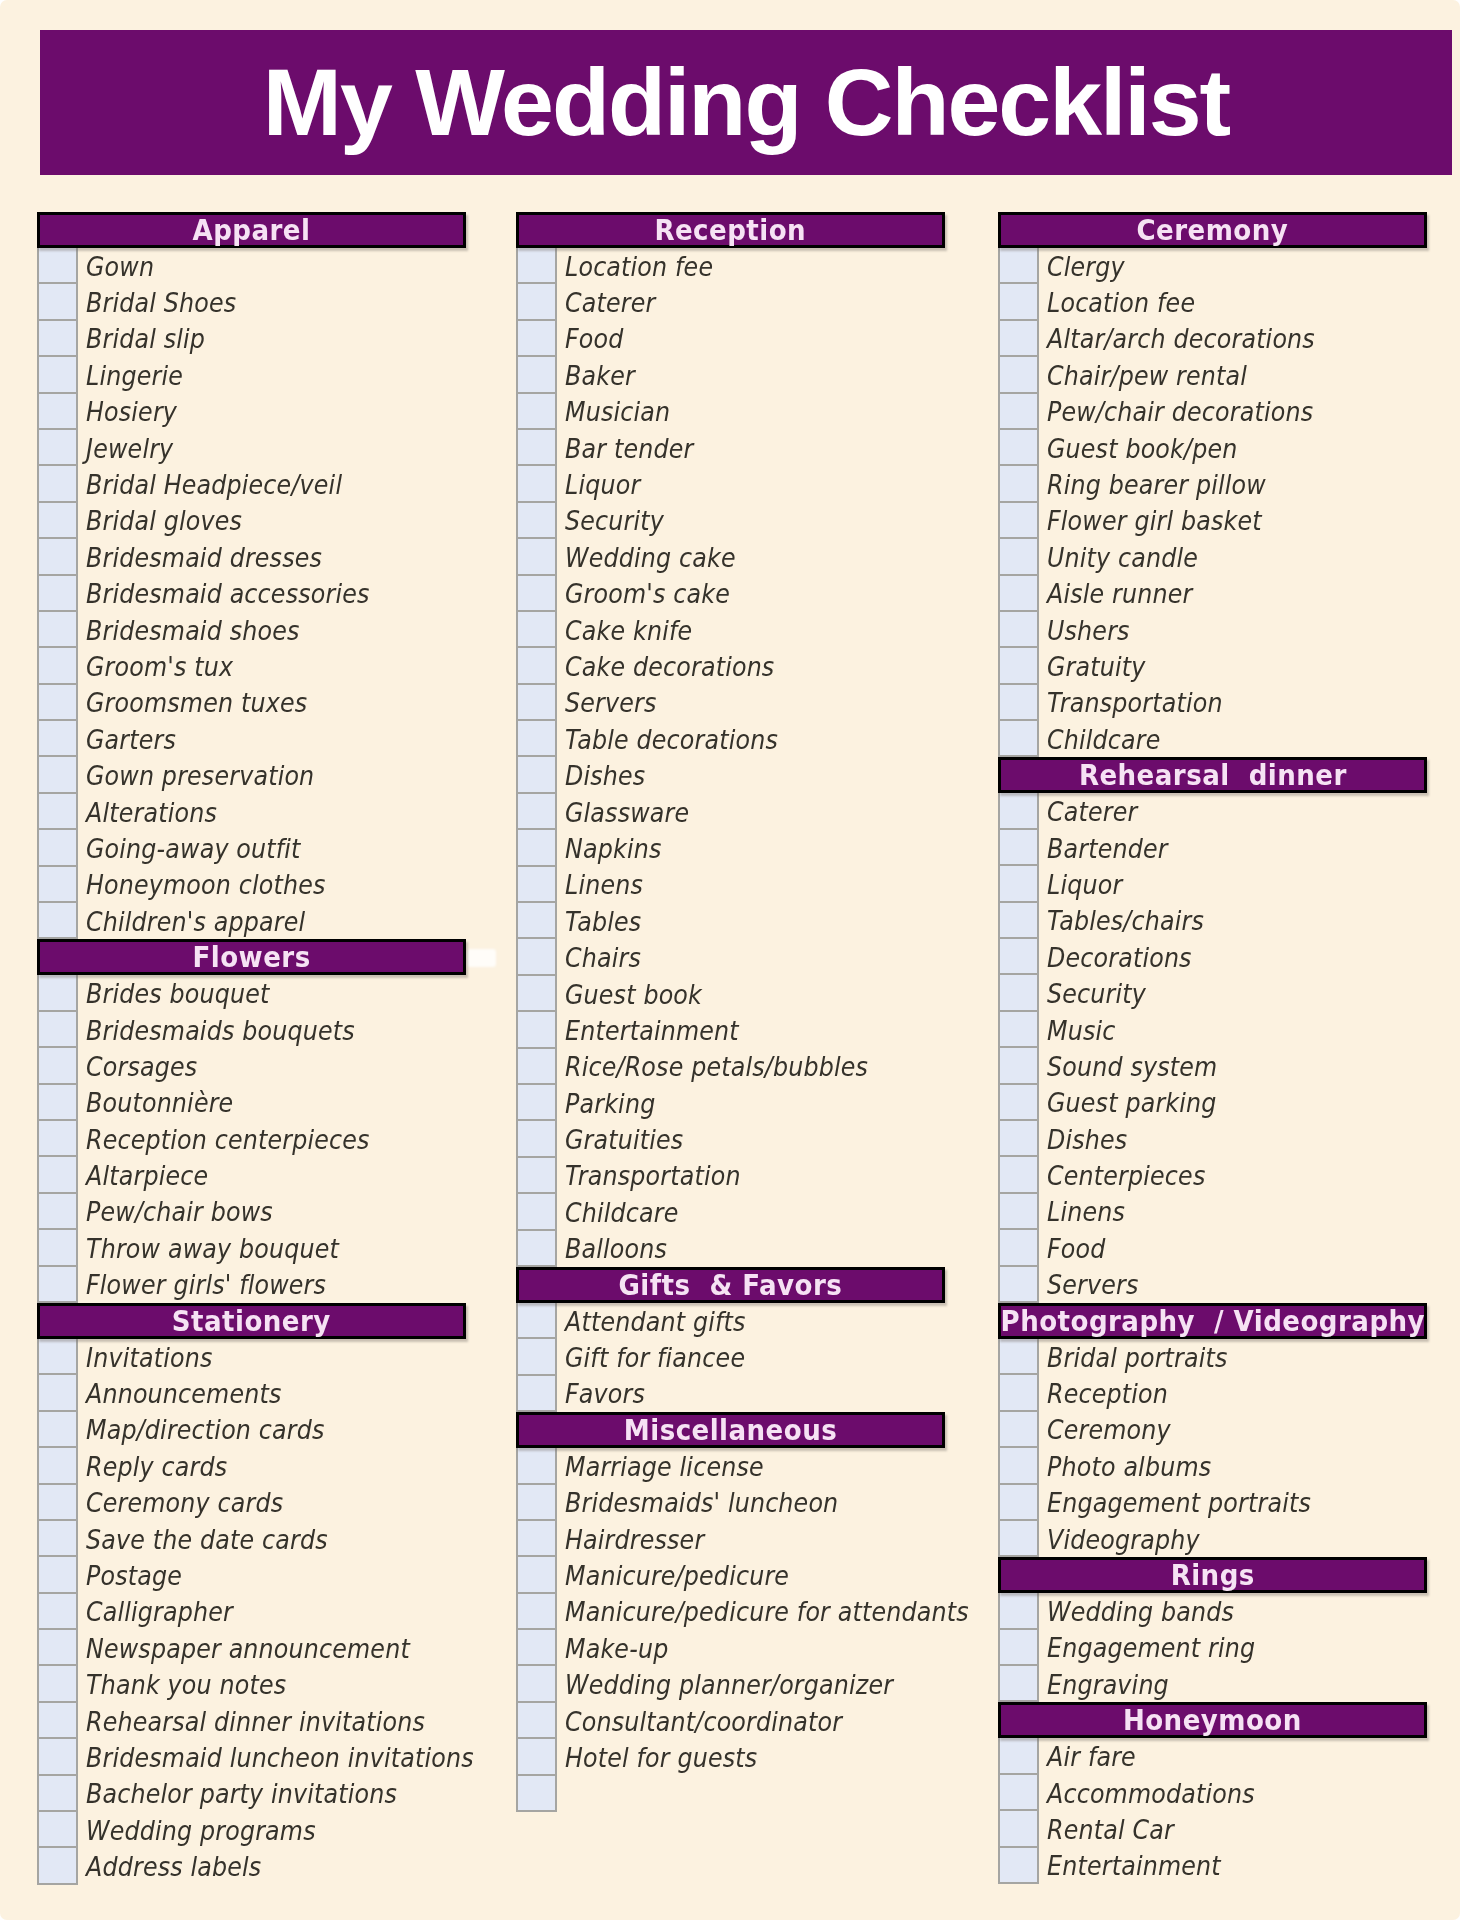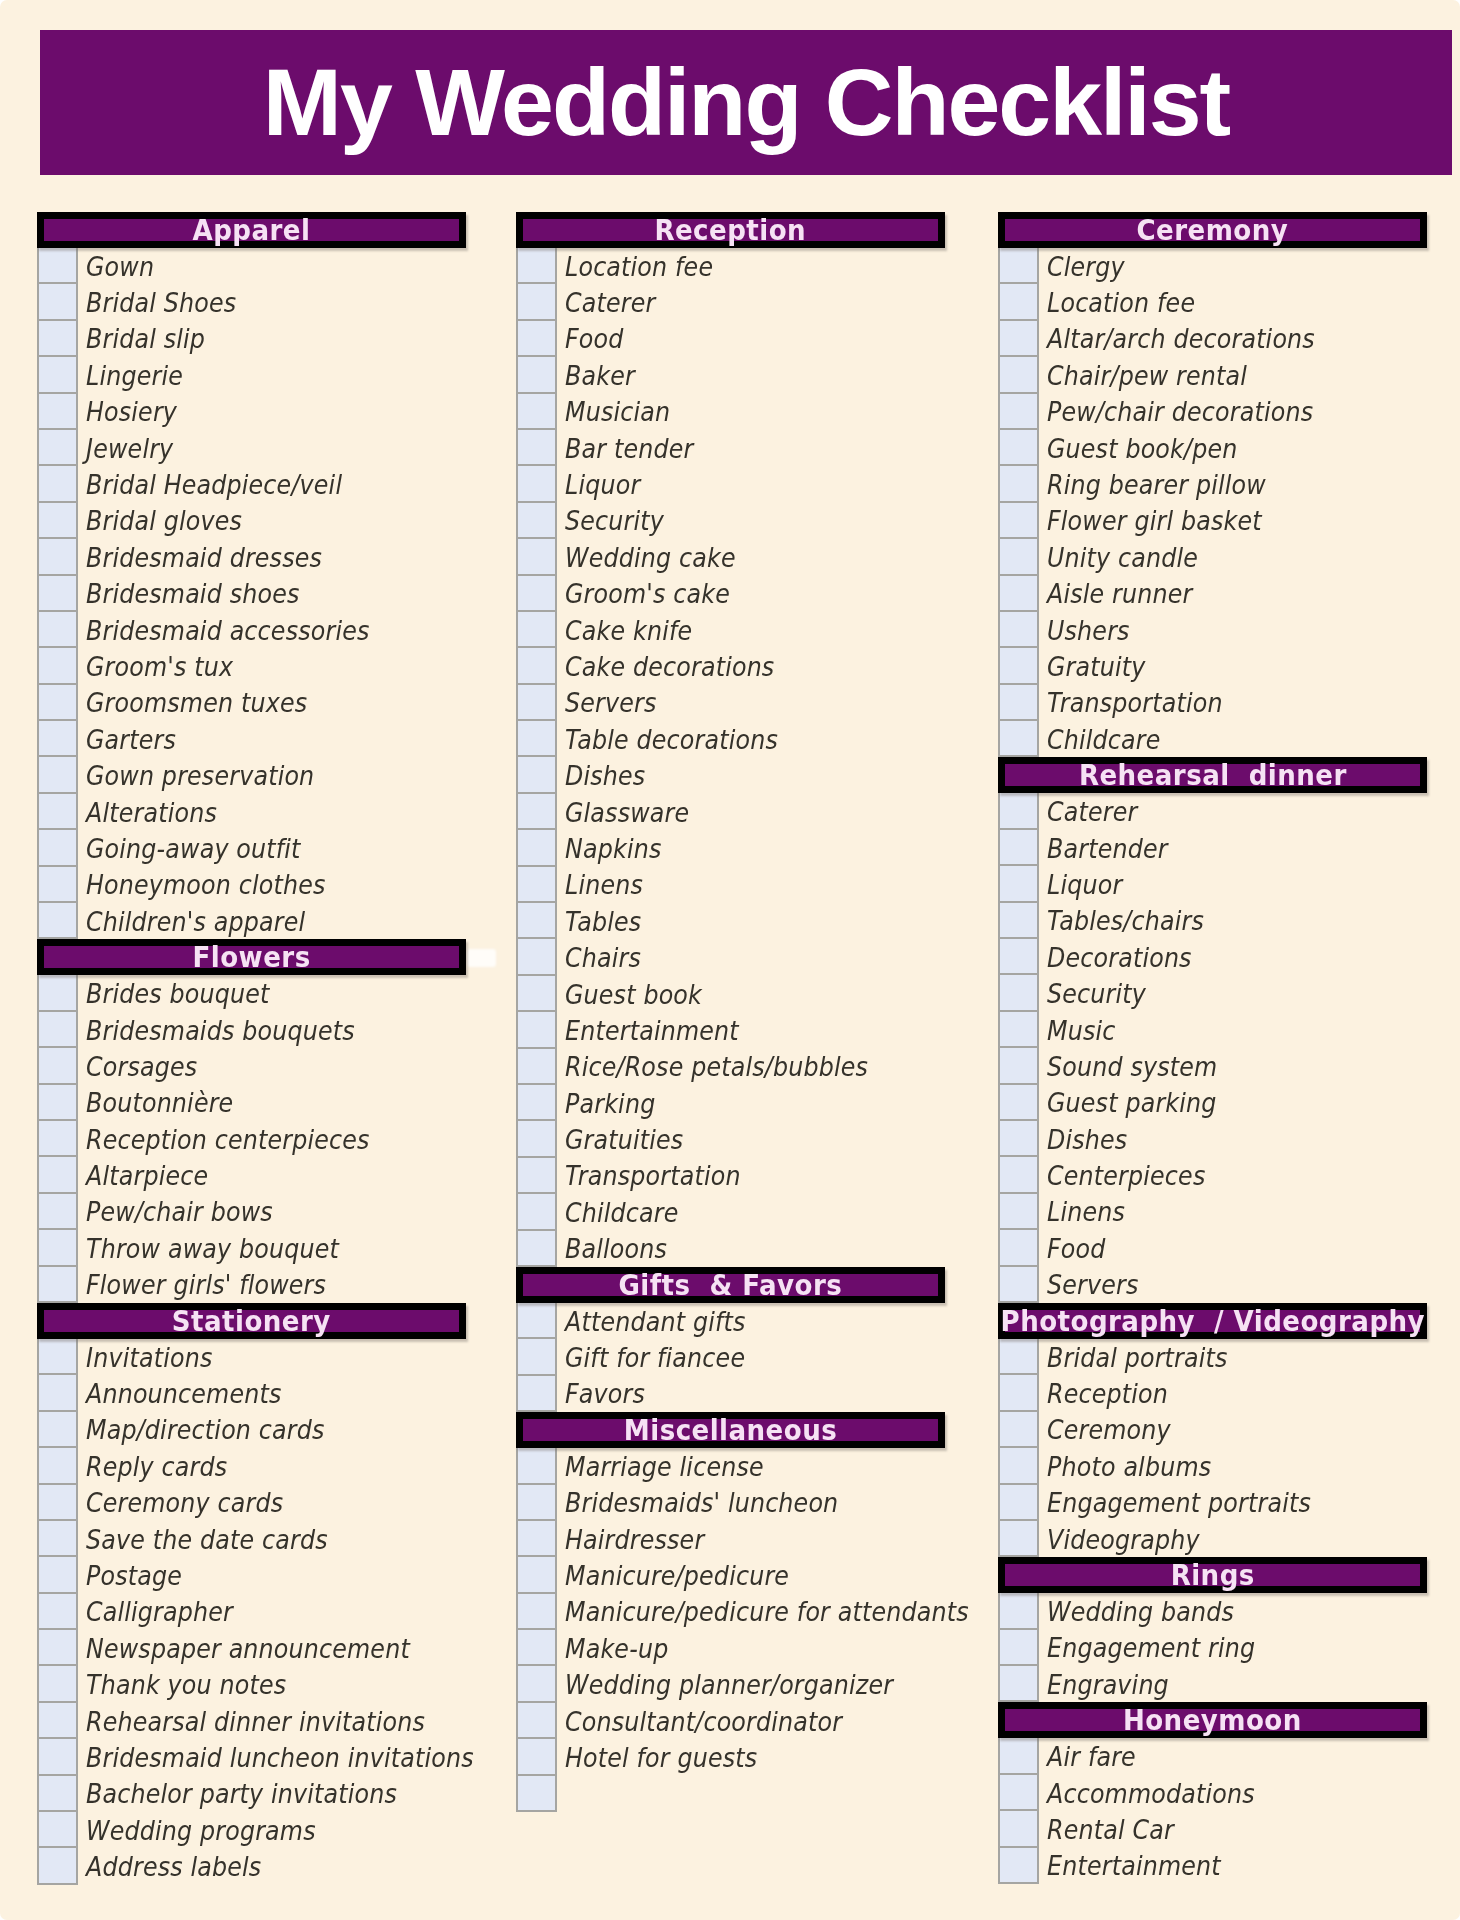--- a/index.html
+++ b/index.html
@@ -28,21 +28,21 @@
   .column{
     position:absolute;top:212px;width:429px;
   }
   .column.c1{left:37px;}
   .column.c2{left:516px;}
   .column.c3{left:998px;text-align:right;}
   .section-header{
     height:36px;
     box-sizing:border-box;
     background:#6c0c6c;
-    border:7px solid #000000;
+    border:3px solid #000000;
     box-shadow:2px 3px 2px rgba(110,100,95,.35);
     display:flex;align-items:center;justify-content:center;
     position:relative;z-index:2;
   }
   .section-header span{
     font-weight:bold;
     font-size:29px;
     color:#f6e2f4;
     letter-spacing:.5px;
     white-space:pre;
@@ -128,25 +128,25 @@
             <div class="row">
               <span class="checkbox"></span>
               <span class="row-label">Bridal gloves</span>
             </div>
             <div class="row">
               <span class="checkbox"></span>
               <span class="row-label">Bridesmaid dresses</span>
             </div>
             <div class="row">
               <span class="checkbox"></span>
+              <span class="row-label">Bridesmaid accessories</span>
+            </div>
+            <div class="row">
+              <span class="checkbox"></span>
               <span class="row-label">Bridesmaid shoes</span>
-            </div>
-            <div class="row">
-              <span class="checkbox"></span>
-              <span class="row-label">Bridesmaid accessories</span>
             </div>
             <div class="row">
               <span class="checkbox"></span>
               <span class="row-label">Groom's tux</span>
             </div>
             <div class="row">
               <span class="checkbox"></span>
               <span class="row-label">Groomsmen tuxes</span>
             </div>
             <div class="row">

